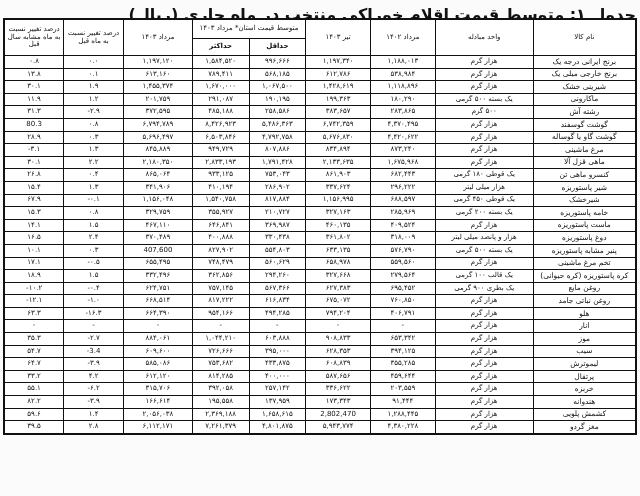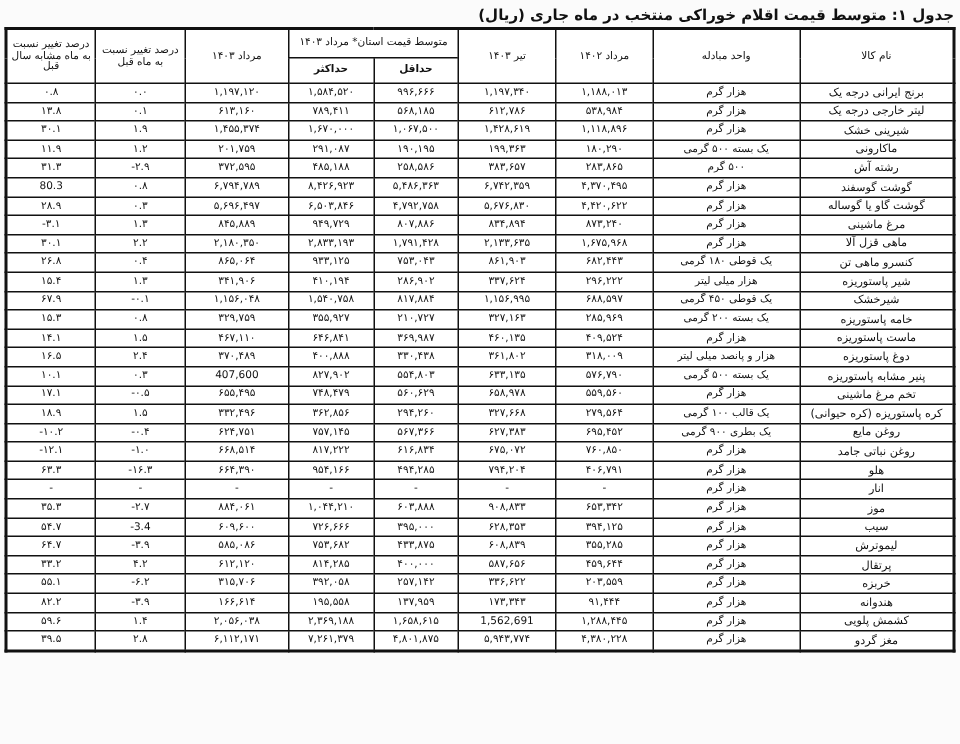--- a/index.html
+++ b/index.html
@@ -5,21 +5,21 @@
     html, body { margin: 0; padding: 0; }
     body {
       width: 640px; height: 496px; overflow: hidden;
       background: #fbfbfb;
       font-family: "DejaVu Sans", sans-serif;
       color: #111;
       position: relative;
     }
     .caption {
       position: absolute; top: 5px; right: 4px;
-      direction: rtl; font-size: 10px; font-weight: bold;
+      direction: rtl; font-size: 16px; font-weight: bold;
       white-space: nowrap;
     }
     table.data {
       position: absolute; top: 18px; left: 3px;
       width: 634px;
       border-collapse: collapse;
       direction: rtl;
       table-layout: fixed;
       font-size: 7px;
       background: #fff;
@@ -80,21 +80,21 @@
         <td class="unit">هزار گرم</td>
         <td class="num">۱,۱۸۸,۰۱۳</td>
         <td class="num">۱,۱۹۷,۳۴۰</td>
         <td class="num">۹۹۶,۶۶۶</td>
         <td class="num">۱,۵۸۴,۵۲۰</td>
         <td class="num">۱,۱۹۷,۱۲۰</td>
         <td class="num">۰.۰</td>
         <td class="num">۰.۸</td>
       </tr>
       <tr>
-        <td class="name">لیتر خارجی درجه یک</td>
+        <td class="name">برنج خارجی میلی یک</td>
         <td class="unit">هزار گرم</td>
         <td class="num">۵۳۸,۹۸۴</td>
         <td class="num">۶۱۲,۷۸۶</td>
         <td class="num">۵۶۸,۱۸۵</td>
         <td class="num">۷۸۹,۴۱۱</td>
         <td class="num">۶۱۳,۱۶۰</td>
         <td class="num">۰.۱</td>
         <td class="num">۱۳.۸</td>
       </tr>
       <tr>
@@ -380,21 +380,21 @@
         <td class="num">۱۳۷,۹۵۹</td>
         <td class="num">۱۹۵,۵۵۸</td>
         <td class="num">۱۶۶,۶۱۴</td>
         <td class="num">-۳.۹</td>
         <td class="num">۸۲.۲</td>
       </tr>
       <tr>
         <td class="name">کشمش پلویی</td>
         <td class="unit">هزار گرم</td>
         <td class="num">۱,۲۸۸,۴۴۵</td>
-        <td class="num">1,562,691</td>
+        <td class="num">2,802,470</td>
         <td class="num">۱,۶۵۸,۶۱۵</td>
         <td class="num">۲,۳۶۹,۱۸۸</td>
         <td class="num">۲,۰۵۶,۰۳۸</td>
         <td class="num">۱.۴</td>
         <td class="num">۵۹.۶</td>
       </tr>
       <tr>
         <td class="name">مغز گردو</td>
         <td class="unit">هزار گرم</td>
         <td class="num">۴,۳۸۰,۲۲۸</td>

